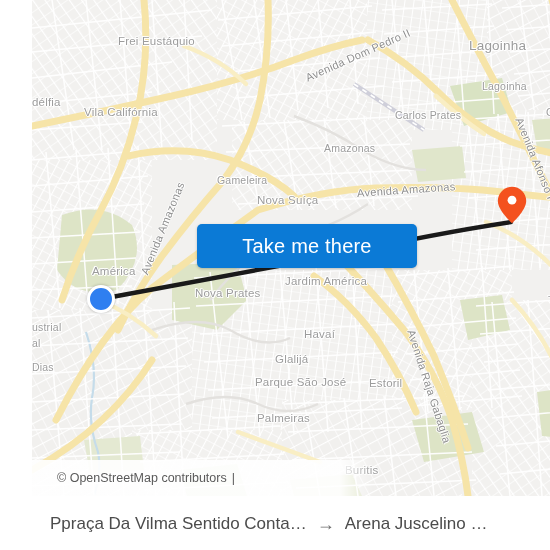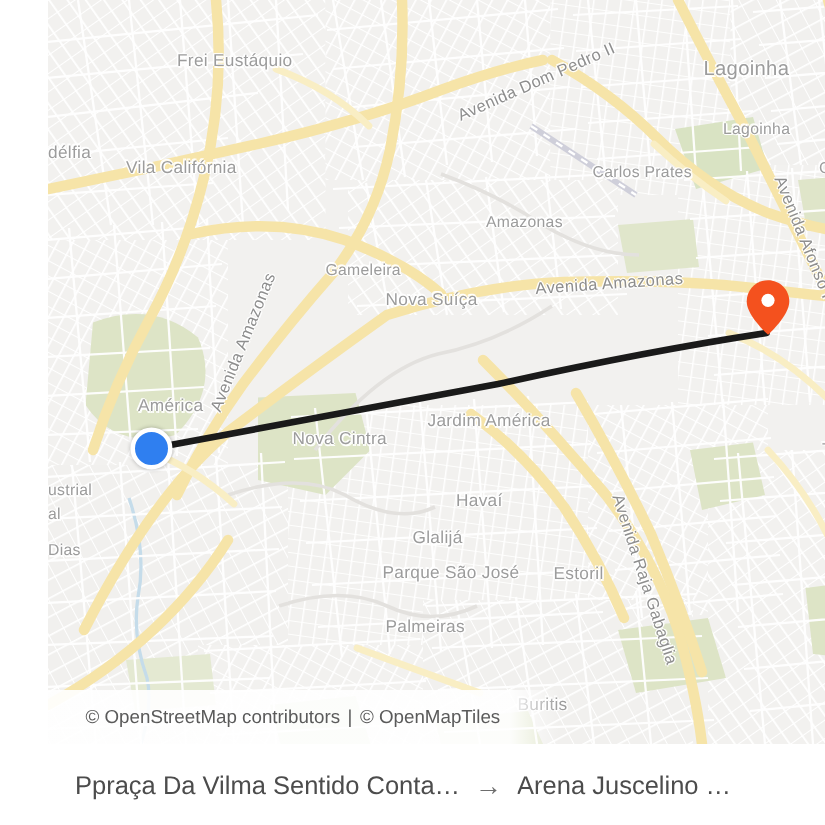--- a/index.html
+++ b/index.html
@@ -317,21 +317,21 @@
         <div class="place-label sz-l" style="left: 437px; top: 38px;">Lagoinha</div>
         <div class="place-label sz-m" style="left: 521px; top: 68px;">Flores</div>
         <div class="place-label sz-s" style="left: 450px; top: 80px;">Lagoinha</div>
         <div class="place-label sz-s" style="left: 514px; top: 106px;">Cintra</div>
         <div class="place-label sz-s" style="left: 363px; top: 109px;">Carlos Prates</div>
         <div class="place-label sz-s" style="left: 292px; top: 142px;">Amazonas</div>
         <div class="place-label sz-s" style="left: 185px; top: 174px;">Gameleira</div>
         <div class="place-label sz-m" style="left: 225px; top: 194px;">Nova Suíça</div>
         <div class="place-label sz-m" style="left: 60px; top: 265px;">América</div>
         <div class="place-label sz-m" style="left: 253px; top: 275px;">Jardim América</div>
-        <div class="place-label sz-m" style="left: 163px; top: 287px;">Nova Cintra</div>
+        <div class="place-label sz-m" style="left: 163px; top: 287px;">Nova Prates</div>
         <div class="place-label sz-m" style="left: 516px; top: 294px;">Take</div>
         <div class="place-label sz-s" style="left: 0px; top: 321px;">ustrial</div>
         <div class="place-label sz-m" style="left: 272px; top: 328px;">Havaí</div>
         <div class="place-label sz-s" style="left: 0px; top: 337px;">al</div>
         <div class="place-label sz-m" style="left: 243px; top: 353px;">Glalijá</div>
         <div class="place-label sz-s" style="left: 0px; top: 361px;">Dias</div>
         <div class="place-label sz-m" style="left: 223px; top: 376px;">Parque São José</div>
         <div class="place-label sz-m" style="left: 337px; top: 377px;">Estoril</div>
         <div class="place-label sz-m" style="left: 225px; top: 412px;">Palmeiras</div>
         <div class="place-label sz-m" style="left: 313px; top: 464px;">Buritis</div>
@@ -346,25 +346,25 @@
 
     <div id="origin-dot" style="background: rgb(47, 127, 240);"></div>
 
     <div id="dest-pin">
       <svg viewBox="0 0 30 38" width="30" height="38" aria-hidden="true">
         <path d="M15 0.8 C7.1 0.8 0.8 7.1 0.8 15 C0.8 24.5 15 37.2 15 37.2 C15 37.2 29.2 24.5 29.2 15 C29.2 7.1 22.9 0.8 15 0.8 Z" fill="#f4511e"></path>
         <circle cx="15" cy="14.2" r="4.4" fill="#ffffff"></circle>
       </svg>
     </div>
 
+    <button id="take-me-there" style="background: rgb(11, 122, 214); color: rgb(255, 255, 255);">Take me there</button>
 
     <div id="attribution">
       <span>© OpenStreetMap contributors</span>
       <span class="attr-sep">|</span>
-      <span>© OpenMapTiles</span>
     </div>
   </div>
 
   <div id="footer">
     <span class="footer-place">Ppraça Da Vilma Sentido Conta…</span>
     <span id="footer-arrow">→</span>
     <span class="footer-place">Arena Juscelino …</span>
 
   </div>
 </div>

